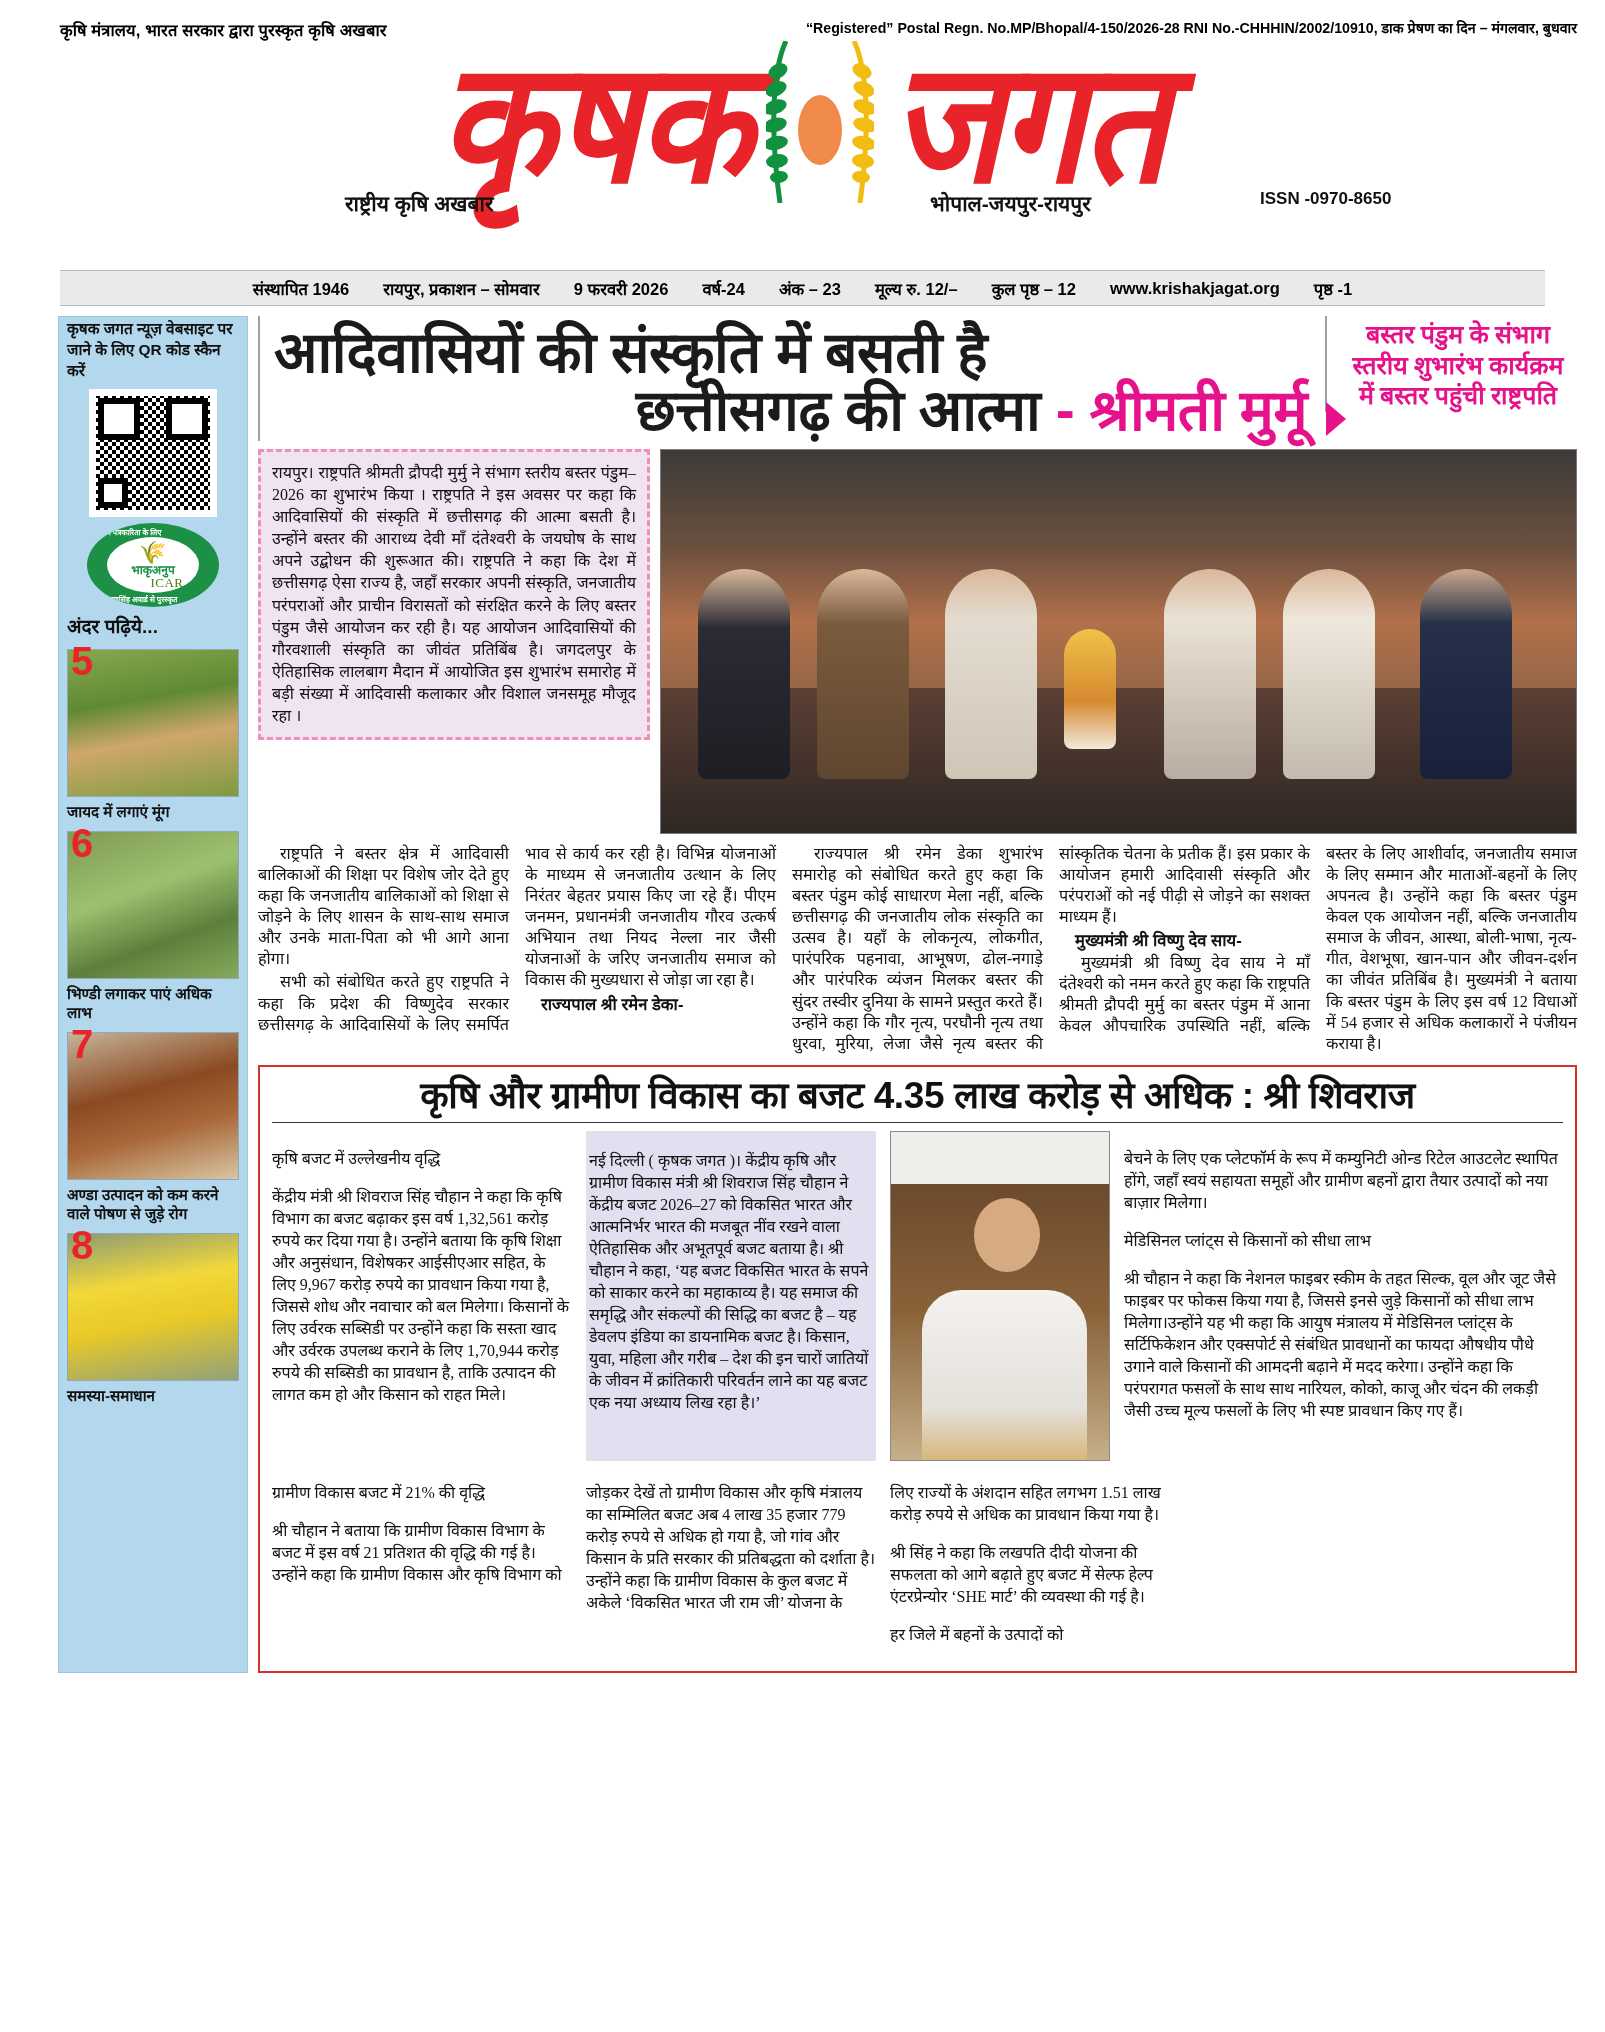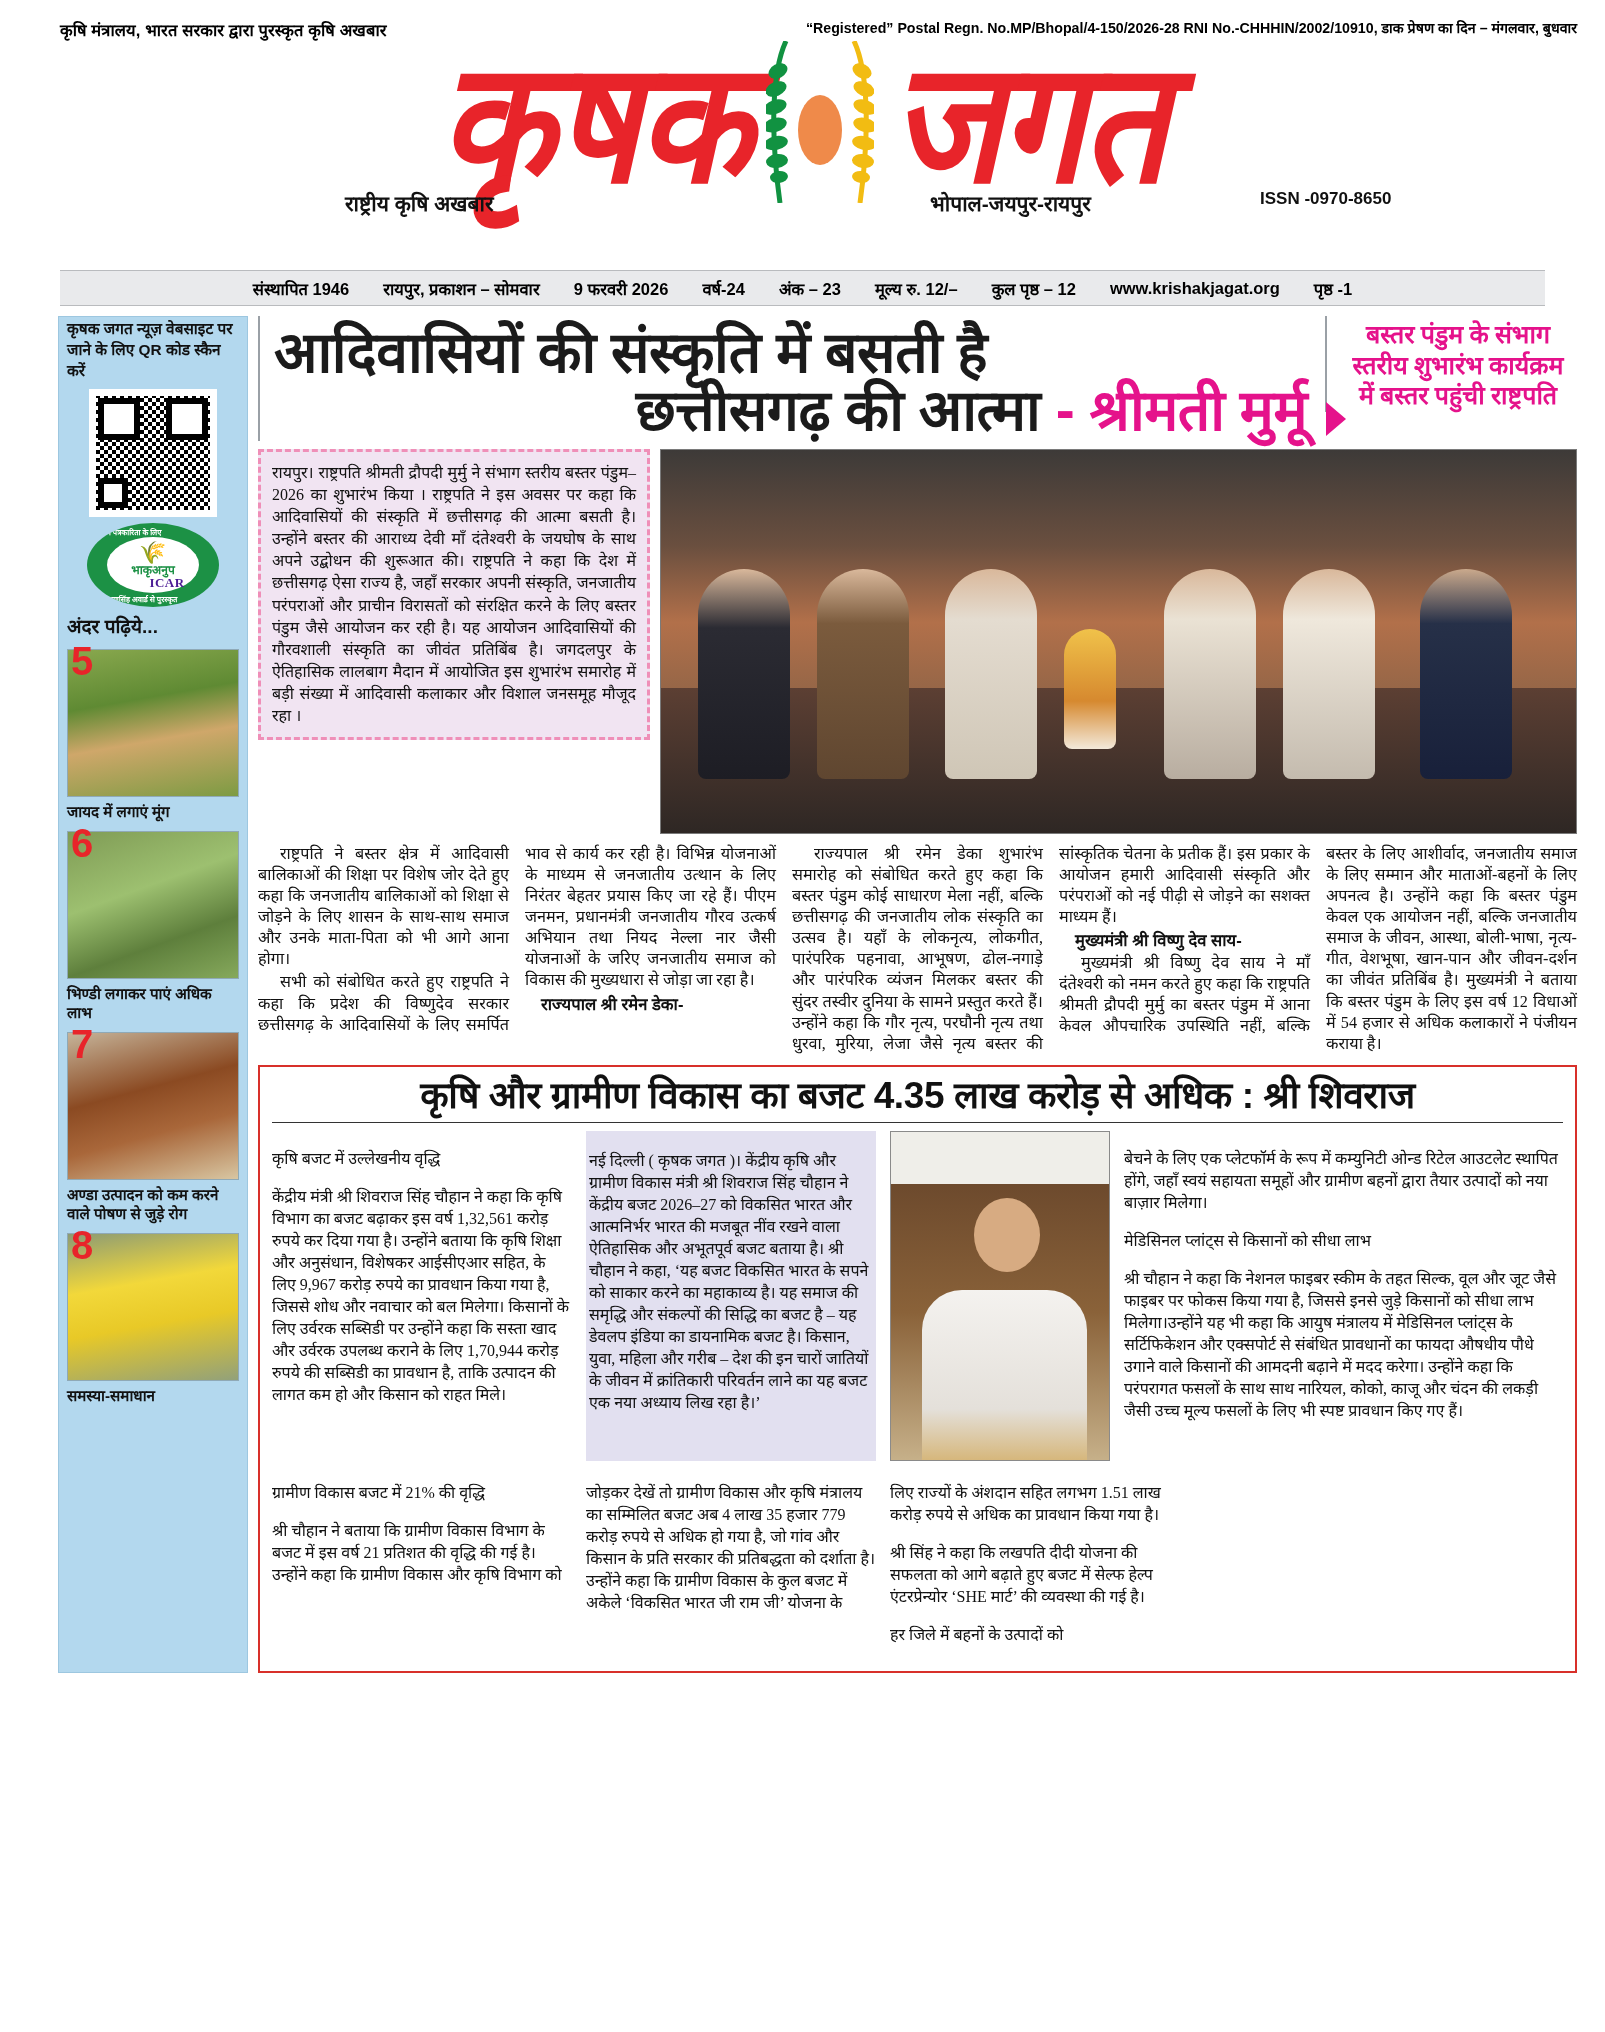--- a/index.html
+++ b/index.html
@@ -129,21 +129,21 @@
     position: relative; overflow: hidden;
     display:flex; align-items:center; justify-content:center; flex-direction:column;
   }
   .sb-icar .inner {
     width: 92px; height: 56px; border-radius: 50%; background:#fff;
     display:flex; align-items:center; justify-content:center; flex-direction:column;
     line-height:1;
   }
   .sb-icar .wheat { font-size: 22px; color:#d8b400; }
   .sb-icar .t1 { font-size: 12px; font-weight:700; color:#1c9145; }
-  .sb-icar .t2 { font-size: 13px; font-weight:700; color:#4c1d95; letter-spacing:.5px;margin-left:28px;}
+  .sb-icar .t2 { font-size: 13px; font-weight:400; color:#4d7c0f; letter-spacing:.5px;margin-left:28px;}
   .sb-icar .arctop, .sb-icar .arcbot {
     position:absolute; left:0; right:0; color:#fff; font-size:7.6px; font-weight:700;
   }
   .sb-icar .arctop { top:4px; }
   .sb-icar .arcbot { bottom:3px; }
 
   .sb-heading {
     font-family: "Liberation Sans", sans-serif;
     font-weight: 700; font-size: 19px; color:#111;
     margin: 6px 0 10px 0;

